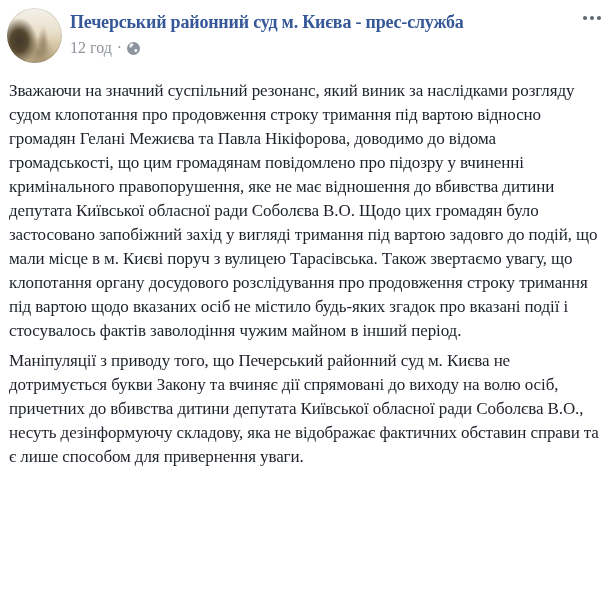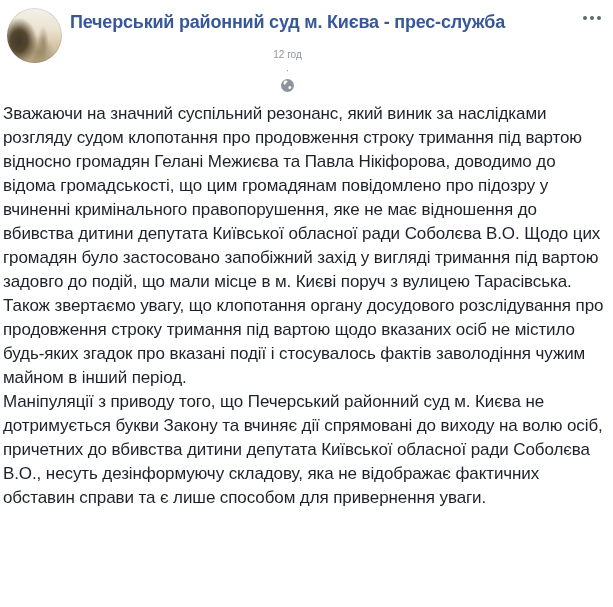--- a/index.html
+++ b/index.html
@@ -3,20 +3,21 @@
 <meta charset="utf-8">
 <style>
   html, body { margin: 0; padding: 0; background: #ffffff; }
   body {
     width: 613px; height: 607px; overflow: hidden;
     font-family: "Liberation Sans", "DejaVu Sans", sans-serif;
   }
   .post {
     width: 613px; height: 606px; background: #ffffff; position: relative;
     box-sizing: border-box;
+    font-family: Liberation Serif, serif;
   }
   .post-header {
     display: flex; align-items: flex-start;
     padding: 8px 12px 0 7px; position: relative;
   }
   .avatar {
     width: 55px; height: 55px; border-radius: 50%; flex: 0 0 auto;
     box-shadow: inset 0 0 0 1px rgba(0,0,0,0.10);
     background:
       radial-gradient(55% 70% at 22% 60%, #41382b 0%, #55472f 28%, rgba(85,71,47,0) 60%),
@@ -24,39 +25,39 @@
       radial-gradient(12% 38% at 66% 62%, rgba(120,100,70,0.55) 0%, rgba(120,100,70,0) 80%),
       linear-gradient(180deg, #f4f1e9 0%, #ebe2cf 40%, #d8c9a9 65%, #baa987 100%);
     cursor: pointer;
   }
   .header-info { margin-left: 8px; padding-top: 3px; min-width: 0; }
   .page-name {
     display: inline-block; font-weight: bold; font-size: 18px; line-height: 22px;
     color: #365899; text-decoration: none; letter-spacing: -0.2px; cursor: pointer;
   }
   .meta-row {
-    margin-top: 14px; display: flex; align-items: center;
-    color: #90949c; font-size: 10px; line-height: 16px; flex-direction: column;
+    margin-top: 7px; display: flex; align-items: center;
+    color: #90949c; font-size: 16px; line-height: 16px;
   }
   .timestamp { cursor: pointer; }
   .meta-sep { margin: 0 5px; }
   .globe { display: inline-flex; align-items: center; }
   .more-btn {
     position: absolute; right: 8px; top: 12px;
     display: flex; gap: 3px; padding: 4px; cursor: pointer;
   }
   .more-btn i {
     width: 4px; height: 4px; border-radius: 50%; background: #616770; display: block;
   }
   .post-body {
     padding: 10px 6px 0 3px;
     font-size: 17px; line-height: 24px; color: #1d2129;
     letter-spacing: -0.1px;
   }
-  .post-body p { margin: 0; }
+  .post-body p { margin: 6px; }
 </style>
 </head>
 <body>
 
 <div class="post">
 
   <div class="post-header">
     <div class="avatar"></div>
 
     <div class="header-info">

